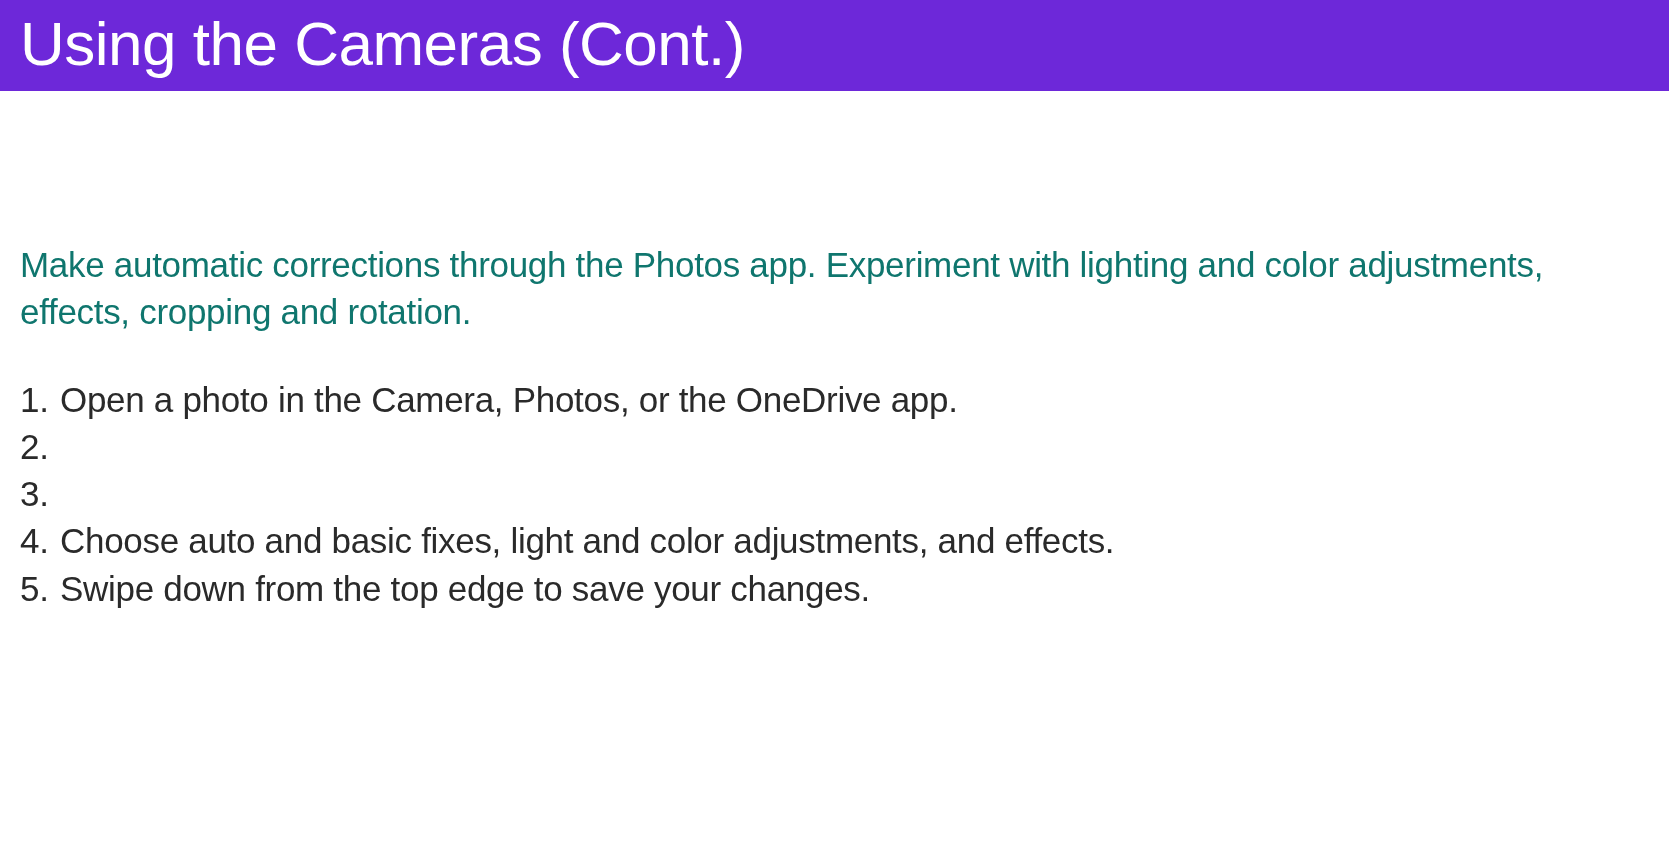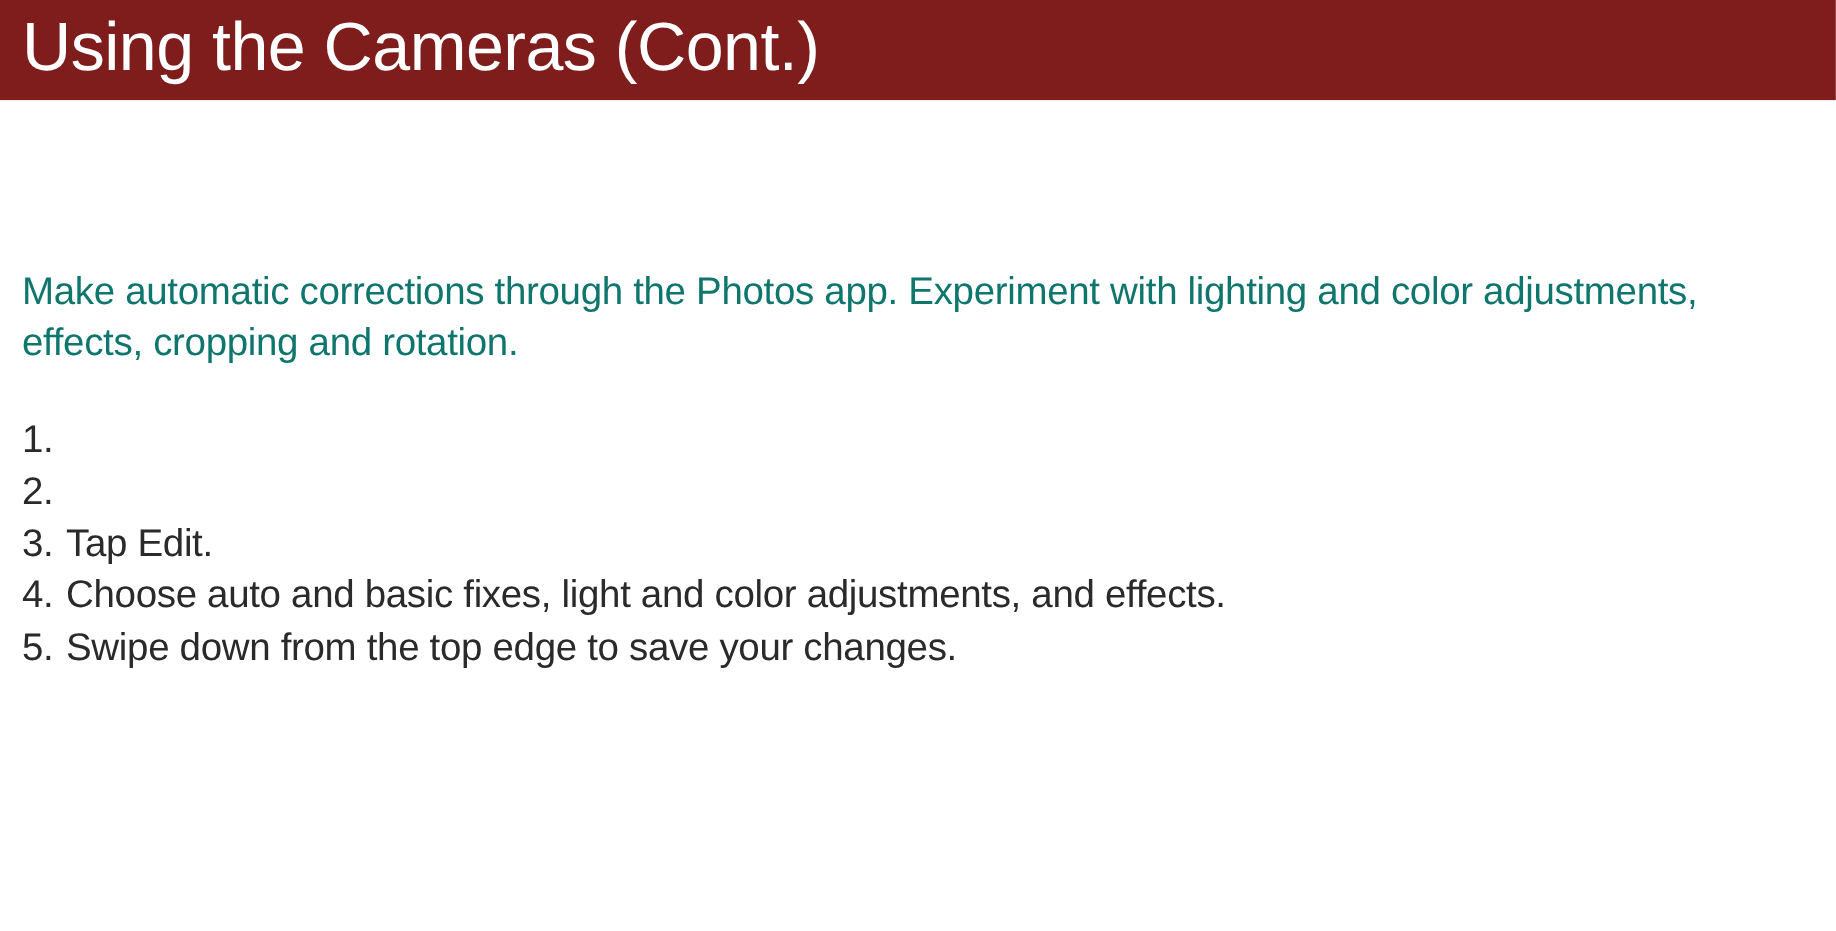--- a/index.html
+++ b/index.html
@@ -8,21 +8,21 @@
       box-sizing: border-box;
     }
     body {
       font-family: Arial, Helvetica, sans-serif;
       background: #ffffff;
       width: 1669px;
       height: 846px;
       overflow: hidden;
     }
     .header-bar {
-      background: #7f1d1d;
+      background: #6d28d9;
       color: #ffffff;
       padding: 8px 20px 12px 20px;
       font-size: 62px;
       font-weight: 400;
       letter-spacing: -0.5px;
     }
     .content {
       padding: 150px 20px 20px 20px;
     }
     .intro-text {
@@ -64,27 +64,27 @@
 <div class="header-bar">
   <span>Using the Cameras (Cont.)</span>
 </div>
 
 <div class="content">
   <p class="intro-text">Make automatic corrections through the Photos app. Experiment with lighting and color adjustments, effects, cropping and rotation.</p>
 
   <div class="steps-list">
     <div class="step-item">
       <span class="step-number">1.</span>
+      <span>Open a photo in the Camera, Photos, or the OneDrive app.</span>
     </div>
     <div class="step-item">
       <span class="step-number">2.</span>
     </div>
     <div class="step-item">
       <span class="step-number">3.</span>
-      <span>Tap Edit.</span>
     </div>
     <div class="step-item">
       <span class="step-number">4.</span>
       <span>Choose auto and basic fixes, light and color adjustments, and effects.</span>
     </div>
     <div class="step-item">
       <span class="step-number">5.</span>
       <span>Swipe down from the top edge to save your changes.</span>
     </div>
   </div>

